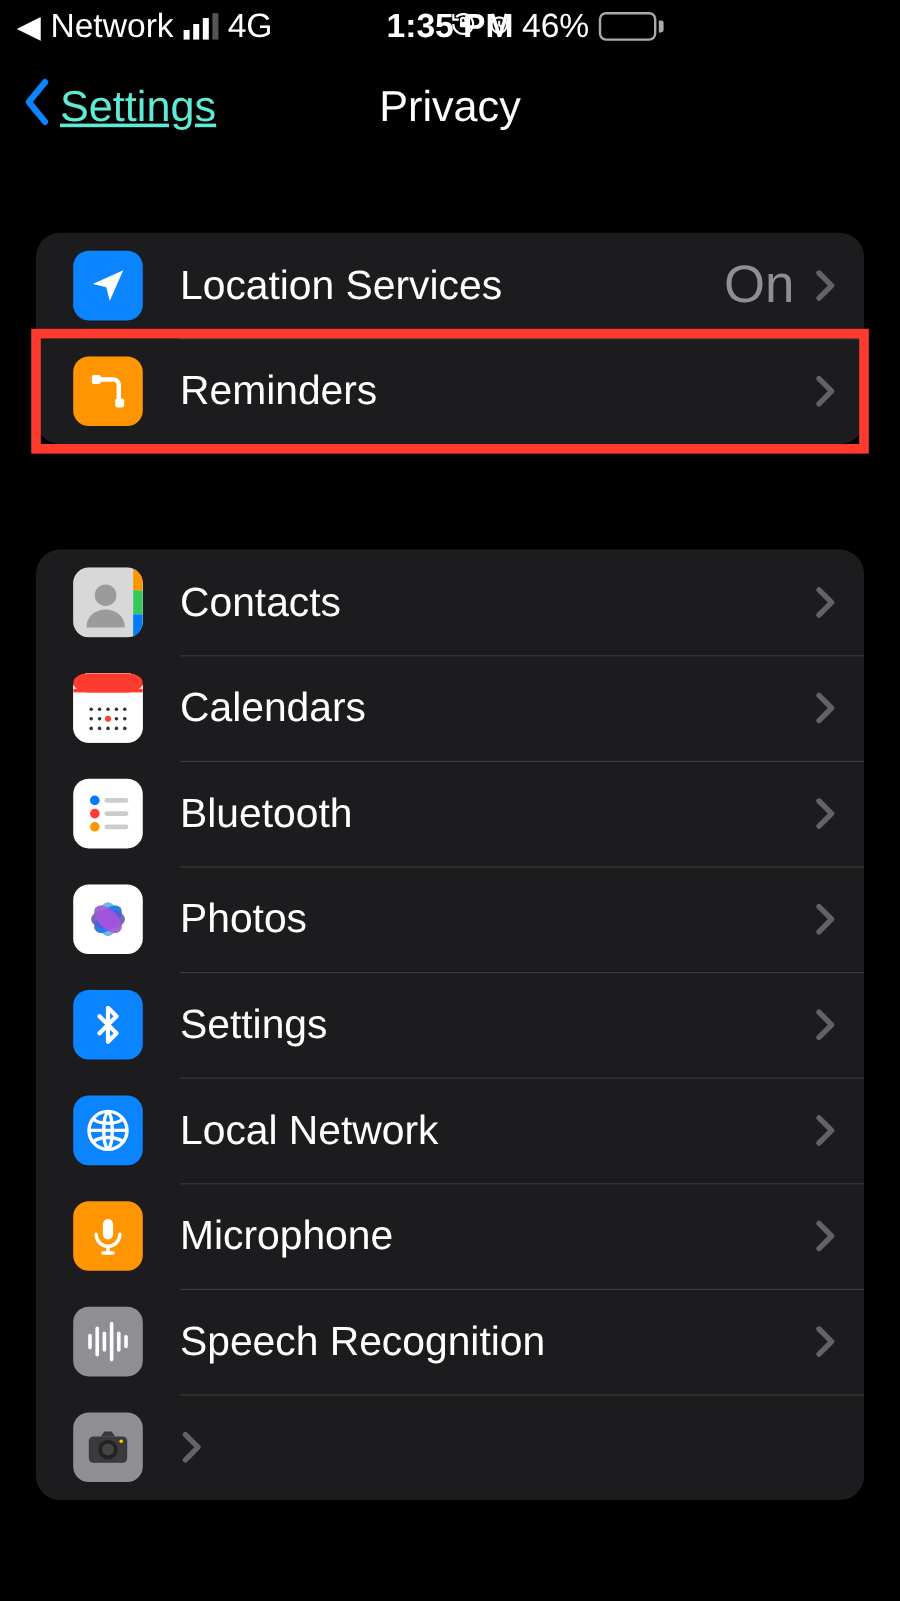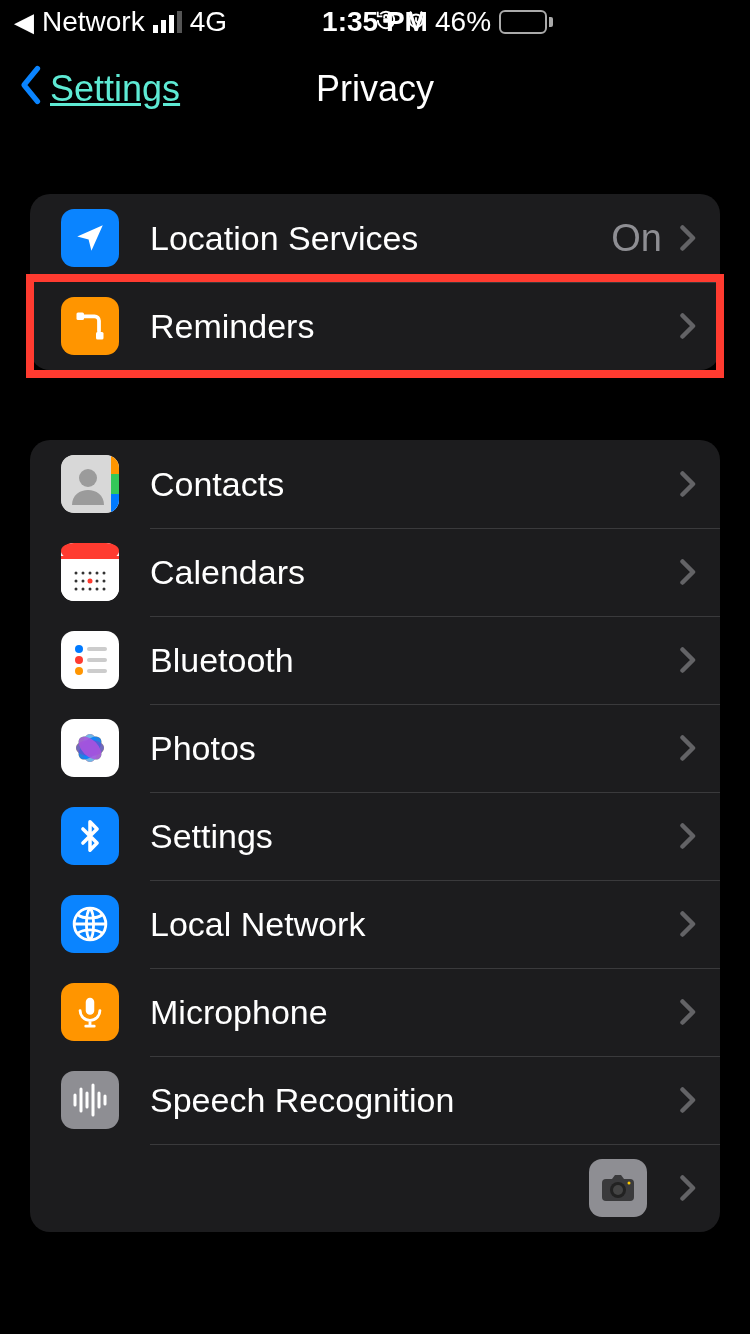--- a/index.html
+++ b/index.html
@@ -107,31 +107,30 @@
     font-weight: 400;
   }
 
   
   .content {
     padding: 0 30px;
   }
   .section {
     background: #1c1c1e;
     border-radius: 20px;
-    margin-top: 70px;
+    margin-top: 88px;
     overflow: visible;
   }
   .section.first { margin-top: 60px; }
   .row {
     display: flex;
     align-items: center;
     min-height: 88px;
     padding: 0 24px 0 0;
     position: relative;
-    justify-content: flex-end;
   }
   .row + .row .row-sep {
     position: absolute;
     top: 0;
     left: 120px;
     right: 0;
     height: 1px;
     background: #3a3a3c;
   }
   .row .icon-wrap {
@@ -148,21 +147,21 @@
     align-items: center;
     justify-content: center;
     flex-shrink: 0;
   }
   .row-label {
     flex: 1;
     font-size: 34px;
   }
   .row-value {
     color: #8e8e93;
-    font-size: 38px;
+    font-size: 44px;
     margin-right: 16px;
   }
   .chevron {
     color: #636366;
   }
   .chevron svg { display: block; }
 
   
   .highlight {
     position: absolute;

